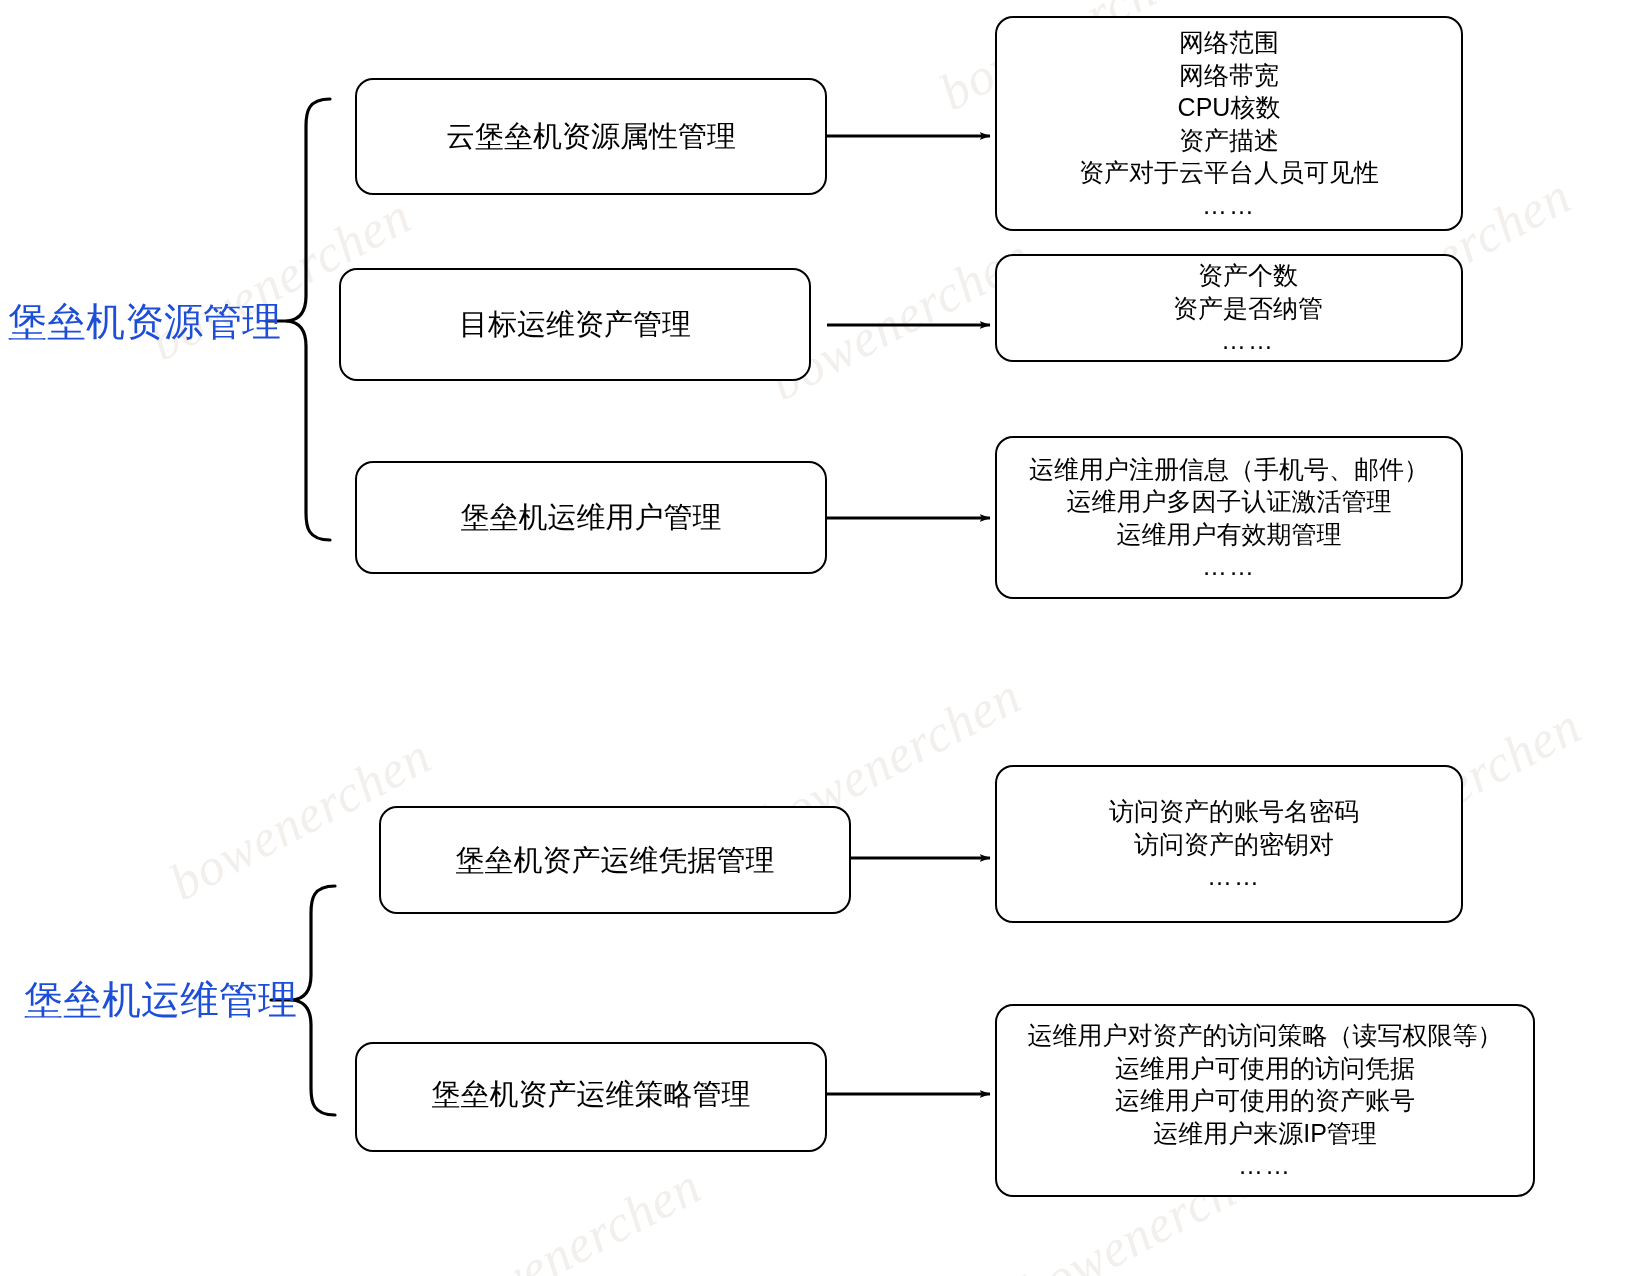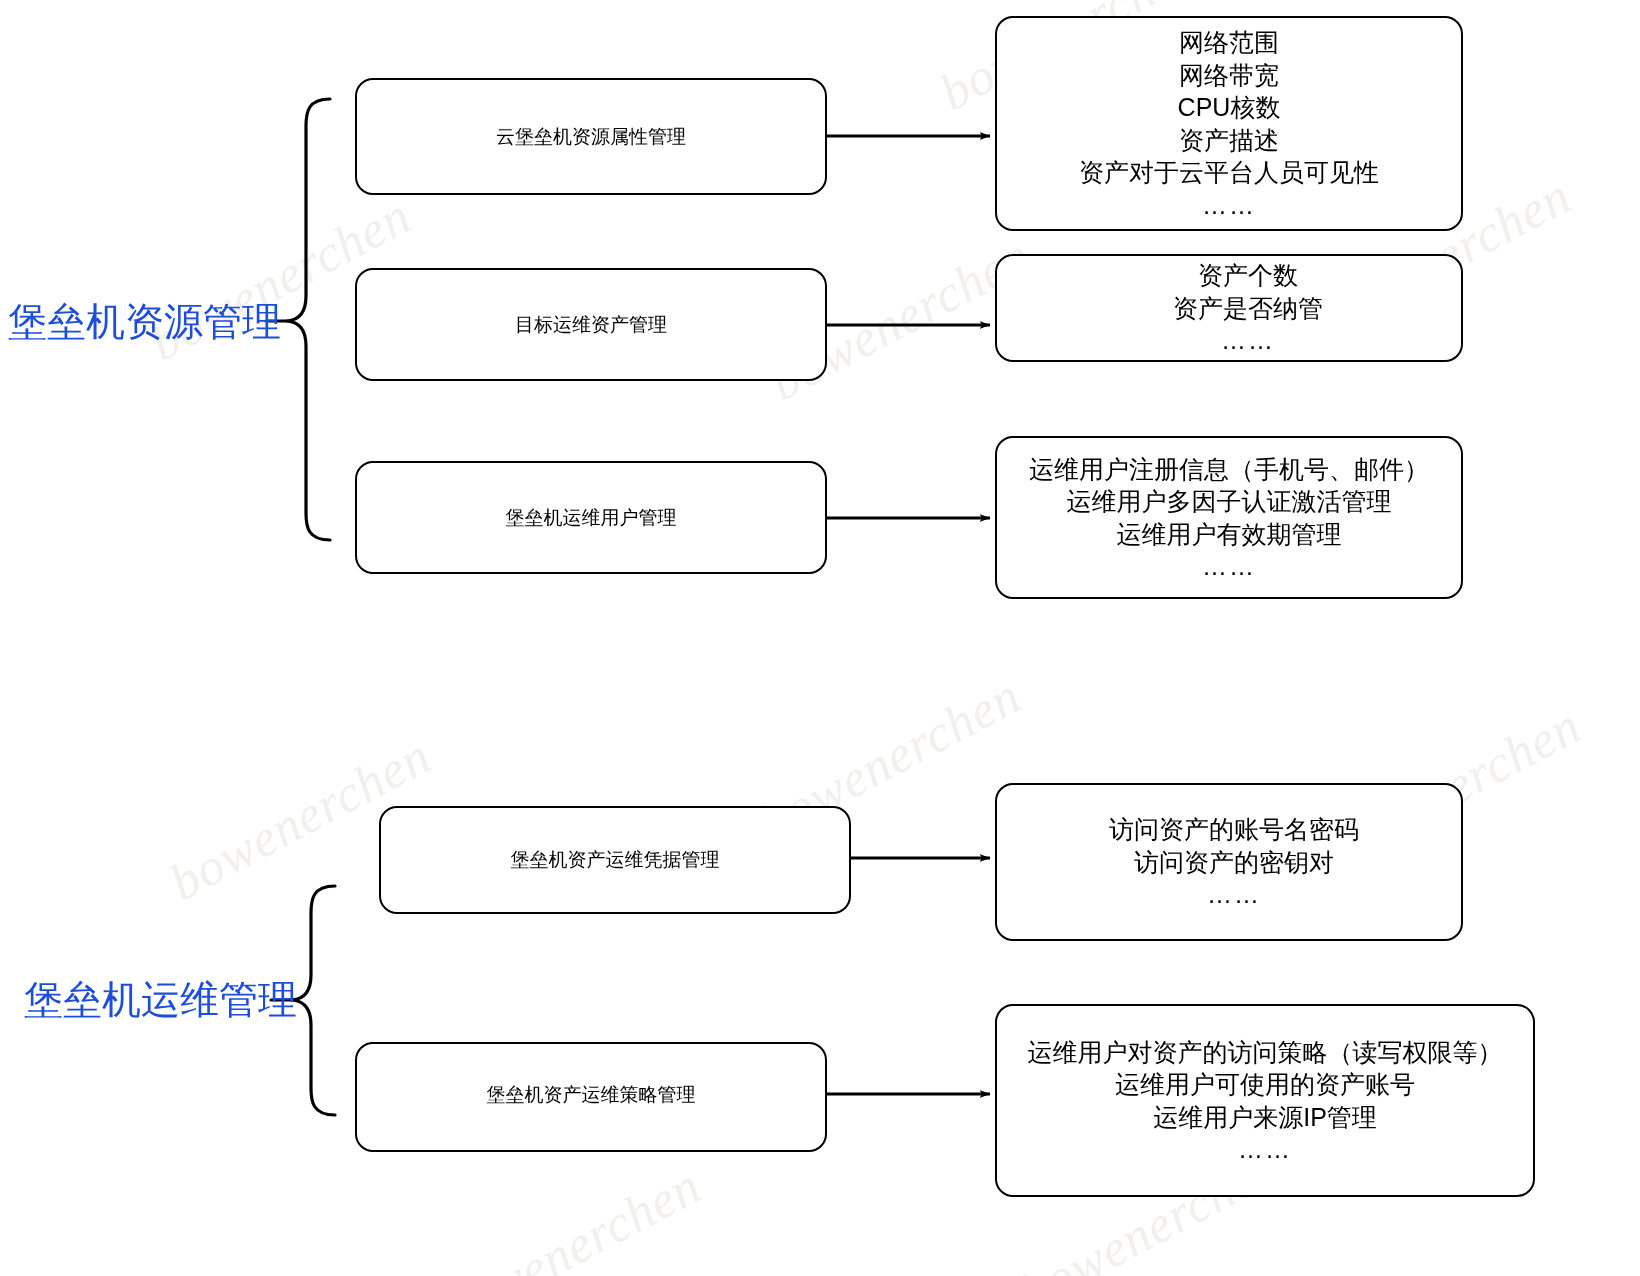--- a/index.html
+++ b/index.html
@@ -21,21 +21,21 @@
   .lines{position:absolute;left:0;top:0;width:1640px;height:1276px;z-index:2;}
 
   
   .group-label{position:absolute;z-index:4;font-size:39px;line-height:1;
                white-space:nowrap;color:#1d4ed8;}
 
   
   .node{position:absolute;z-index:3;background:#fff;border:2.2px solid #000;
         border-radius:18px;display:flex;align-items:center;justify-content:center;
         box-sizing:border-box;}
-  .node-label{font-size:19px;line-height:1.25;text-align:right;white-space:nowrap;}
+  .node-label{font-size:29px;line-height:1.25;text-align:right;white-space:nowrap;}
 
   .detail{position:absolute;z-index:3;background:#fff;border:2.2px solid #000;
           border-radius:18px;display:flex;flex-direction:column;
           align-items:center;justify-content:center;box-sizing:border-box;
           padding:6px 10px;}
   .detail-line{font-size:25px;line-height:1.30;text-align:center;white-space:nowrap;}
   .detail-line.ellipsis{letter-spacing:2px;}
 </style>
 </head>
 <body>
@@ -87,21 +87,21 @@
     <line x1="827" y1="1094" x2="990" y2="1094" stroke="#000" stroke-width="3.2" marker-end="url(#arrowhead)"></line>
   </svg>
 
   <div class="group-label" style="left:8px; top:302px;">堡垒机资源管理</div>
   <div class="group-label" style="left:24px; top:980px;">堡垒机运维管理</div>
 
   <div class="node" style="left:355px; top:78px; width:472px; height:117px;">
     <span class="node-label">云堡垒机资源属性管理</span>
   </div>
 
-  <div class="node" style="left:355px; top:268px; width:472px; height:113px;font-family:Liberation Serif, serif;">
+  <div class="node" style="left:339px; top:268px; width:472px; height:113px;font-family:Liberation Serif, serif;">
     <span class="node-label">目标运维资产管理</span>
   </div>
 
   <div class="node" style="left:355px; top:461px; width:472px; height:113px;">
     <span class="node-label">堡垒机运维用户管理</span>
   </div>
 
   <div class="detail" style="left:995px; top:16px; width:468px; height:215px;">
     <span class="detail-line">网络范围</span>
     <span class="detail-line">网络带宽</span>
@@ -125,26 +125,27 @@
   </div>
 
   <div class="node" style="left:355px; top:806px; width:472px; height:108px;margin-left:24px;">
     <span class="node-label">堡垒机资产运维凭据管理</span>
   </div>
 
   <div class="node" style="left:355px; top:1042px; width:472px; height:110px;font-family:Liberation Mono, monospace;">
     <span class="node-label">堡垒机资产运维策略管理</span>
   </div>
 
-  <div class="detail" style="left:995px; top:783px; width:468px; height:158px;padding-left:20px;">
+  <div class="detail" style="left:995px; top:765px; width:468px; height:158px;padding-left:20px;">
     <span class="detail-line">访问资产的账号名密码</span>
     <span class="detail-line">访问资产的密钥对</span>
     <span class="detail-line ellipsis">……</span>
   </div>
 
   <div class="detail" style="left:995px; top:1004px; width:540px; height:193px;">
     <span class="detail-line">运维用户对资产的访问策略（读写权限等）</span>
+    <span class="detail-line">运维用户可使用的访问凭据</span>
     <span class="detail-line">运维用户可使用的资产账号</span>
     <span class="detail-line">运维用户来源IP管理</span>
     <span class="detail-line ellipsis">……</span>
   </div>
 
 </div>
 
 </body></html>

